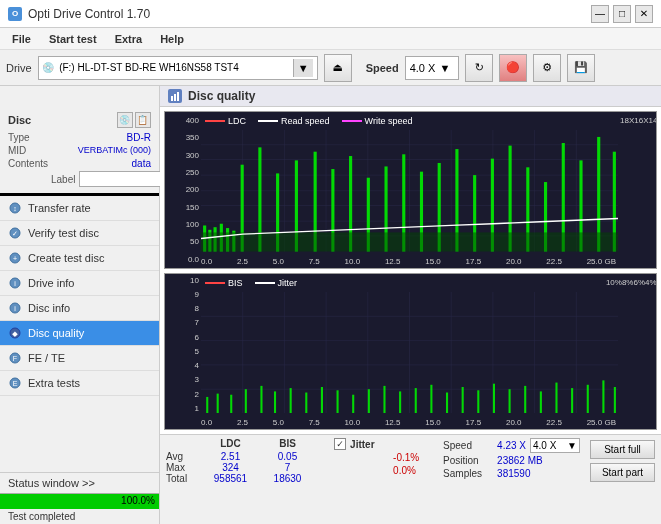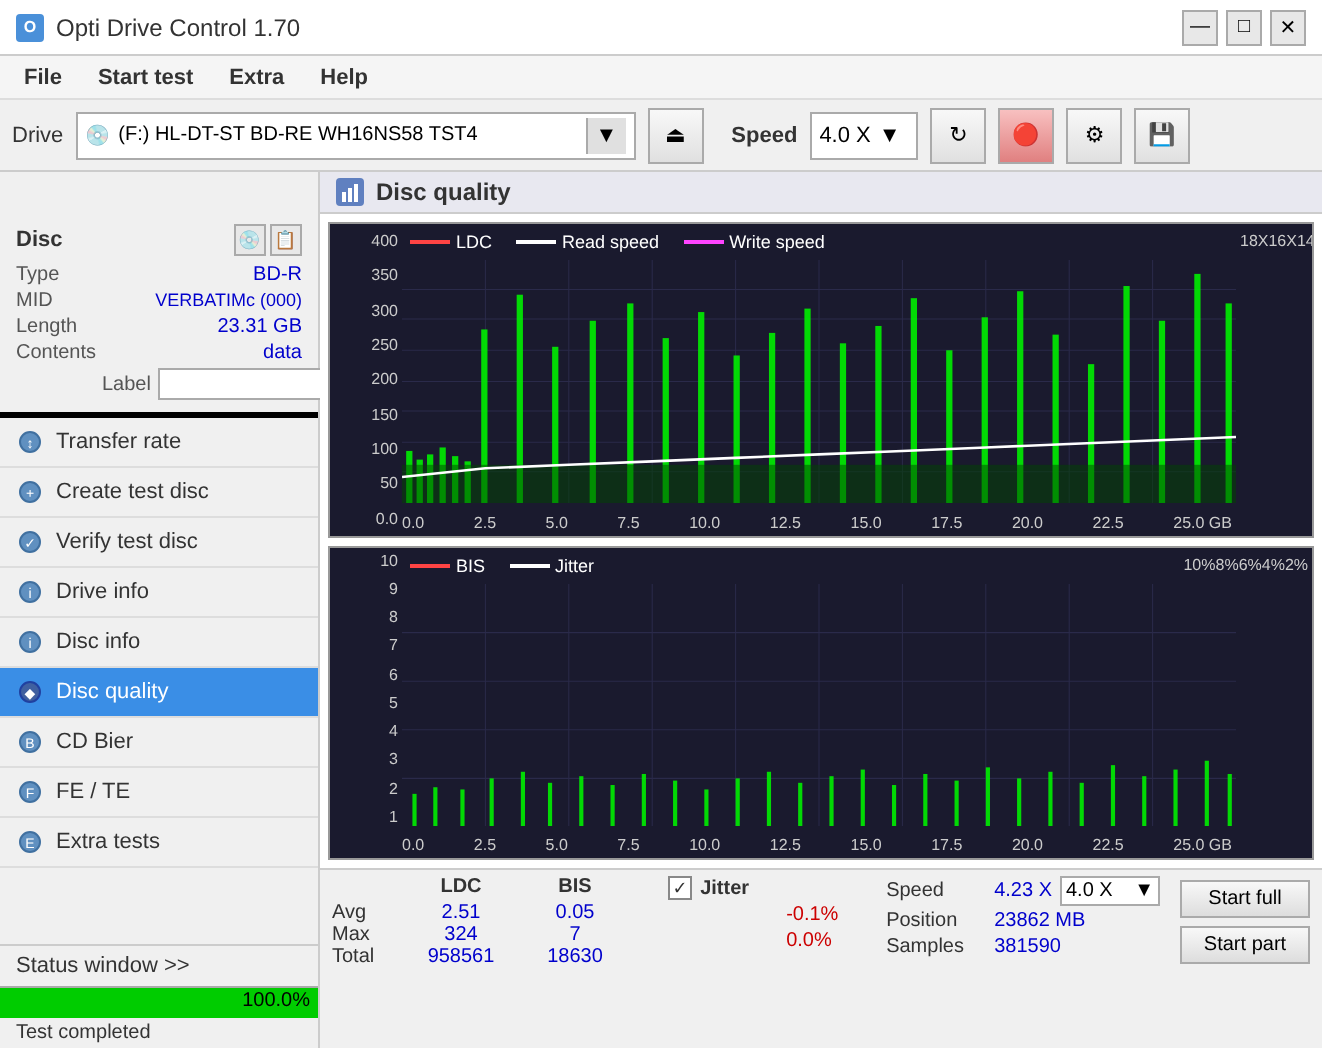--- a/index.html
+++ b/index.html
@@ -176,24 +176,20 @@
       </div>
       <div class="disc-row">
         <span class="disc-key">Type</span>
         <span class="disc-val">BD-R</span>
       </div>
       <div class="disc-row">
         <span class="disc-key">MID</span>
         <span class="disc-val" style="font-size:9px;">VERBATIMc (000)</span>
       </div>
       <div class="disc-row">
-        <span class="disc-key">Length</span>
-        <span class="disc-val">23.31 GB</span>
-      </div>
-      <div class="disc-row">
         <span class="disc-key">Contents</span>
         <span class="disc-val">data</span>
       </div>
       <div class="label-row">
         <span class="disc-key">Label</span>
         <input class="label-input" type="text" style="">
         <div class="label-btn">🔍</div>
       </div>
     </div>
 
@@ -203,33 +199,33 @@
             <circle cx="6" cy="6" r="5" fill="#6090c0" stroke="#4070a0" stroke-width="1"></circle>
             <text x="6" y="9" text-anchor="middle" font-size="7" fill="white">↕</text>
           </svg>
       </div>
       <span>Transfer rate</span>
     </div>
     <div class="nav-item">
       <div class="nav-icon">
         <svg width="12" height="12" viewBox="0 0 12 12">
             <circle cx="6" cy="6" r="5" fill="#6090c0" stroke="#4070a0" stroke-width="1"></circle>
+            <text x="6" y="9" text-anchor="middle" font-size="7" fill="white">✓</text>
+          </svg>
+      </div>
+      <span>Verify test disc</span>
+    </div>
+    <div class="nav-item">
+      <div class="nav-icon">
+        <svg width="12" height="12" viewBox="0 0 12 12">
+            <circle cx="6" cy="6" r="5" fill="#6090c0" stroke="#4070a0" stroke-width="1"></circle>
             <text x="6" y="9" text-anchor="middle" font-size="7" fill="white">+</text>
           </svg>
       </div>
       <span>Create test disc</span>
-    </div>
-    <div class="nav-item">
-      <div class="nav-icon">
-        <svg width="12" height="12" viewBox="0 0 12 12">
-            <circle cx="6" cy="6" r="5" fill="#6090c0" stroke="#4070a0" stroke-width="1"></circle>
-            <text x="6" y="9" text-anchor="middle" font-size="7" fill="white">✓</text>
-          </svg>
-      </div>
-      <span>Verify test disc</span>
     </div>
     <div class="nav-item">
       <div class="nav-icon">
         <svg width="12" height="12" viewBox="0 0 12 12">
             <circle cx="6" cy="6" r="5" fill="#6090c0" stroke="#4070a0" stroke-width="1"></circle>
             <text x="6" y="9" text-anchor="middle" font-size="7" fill="white">i</text>
           </svg>
       </div>
       <span>Drive info</span>
     </div>
@@ -243,29 +239,20 @@
       <span>Disc info</span>
     </div>
     <div class="nav-item active">
       <div class="nav-icon">
         <svg width="12" height="12" viewBox="0 0 12 12">
             <circle cx="6" cy="6" r="5" fill="#4060a0" stroke="#2040a0" stroke-width="1"></circle>
             <text x="6" y="9" text-anchor="middle" font-size="7" fill="white">◆</text>
           </svg>
       </div>
       <span>Disc quality</span>
-    </div>
-    <div class="nav-item">
-      <div class="nav-icon">
-        <svg width="12" height="12" viewBox="0 0 12 12">
-            <circle cx="6" cy="6" r="5" fill="#6090c0" stroke="#4070a0" stroke-width="1"></circle>
-            <text x="6" y="9" text-anchor="middle" font-size="7" fill="white">B</text>
-          </svg>
-      </div>
-      <span>CD Bier</span>
     </div>
     <div class="nav-item">
       <div class="nav-icon">
         <svg width="12" height="12" viewBox="0 0 12 12">
             <circle cx="6" cy="6" r="5" fill="#6090c0" stroke="#4070a0" stroke-width="1"></circle>
             <text x="6" y="9" text-anchor="middle" font-size="7" fill="white">F</text>
           </svg>
       </div>
       <span>FE / TE</span>
     </div>
@@ -441,21 +428,21 @@
           <span class="y-label">8</span>
           <span class="y-label">7</span>
           <span class="y-label">6</span>
           <span class="y-label">5</span>
           <span class="y-label">4</span>
           <span class="y-label">3</span>
           <span class="y-label">2</span>
           <span class="y-label">1</span>
         </div>
 
-        <div class="y-axis-right" style="justify-content:flex-end;margin-left:40px;">
+        <div class="y-axis-right" style="justify-content:center;margin-left:40px;">
           <span class="y-label-right">10%</span>
           <span class="y-label-right">8%</span>
           <span class="y-label-right">6%</span>
           <span class="y-label-right">4%</span>
           <span class="y-label-right">2%</span>
         </div>
 
         <div class="chart-canvas">
           <svg class="grid-svg" viewBox="0 0 400 110" preserveAspectRatio="none">
             <rect width="400" height="110" fill="#1a1a2e"></rect>

